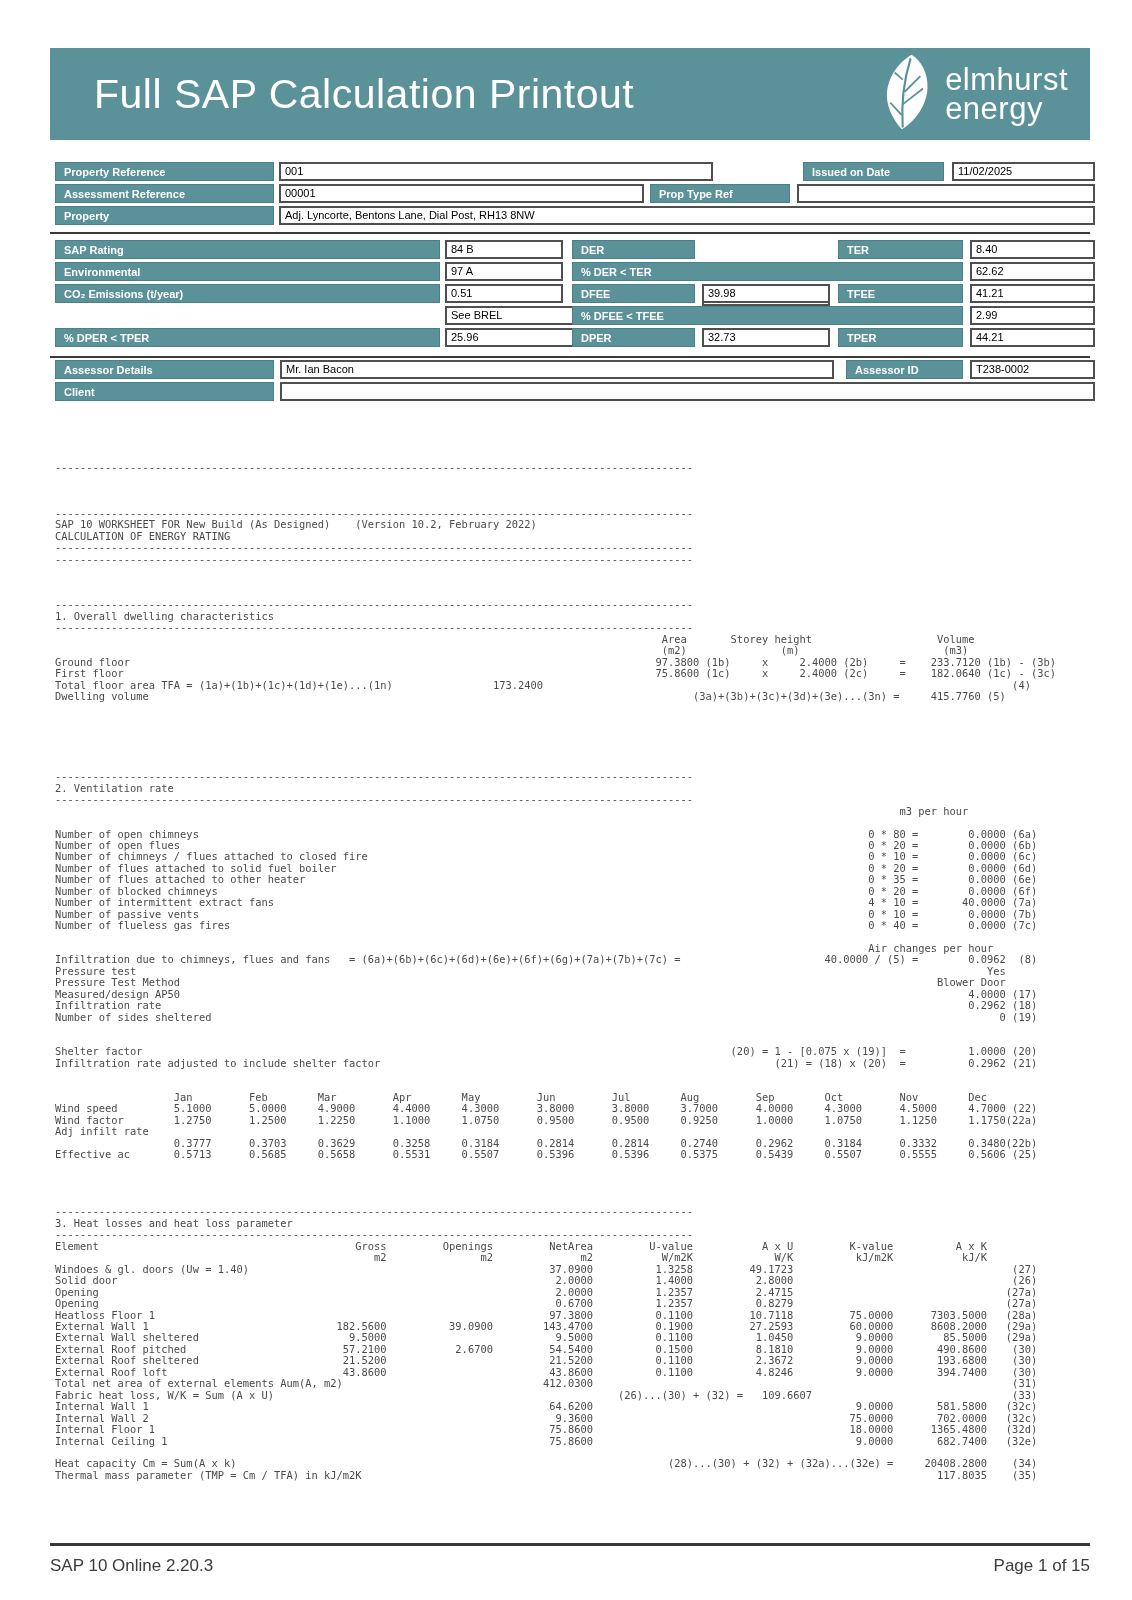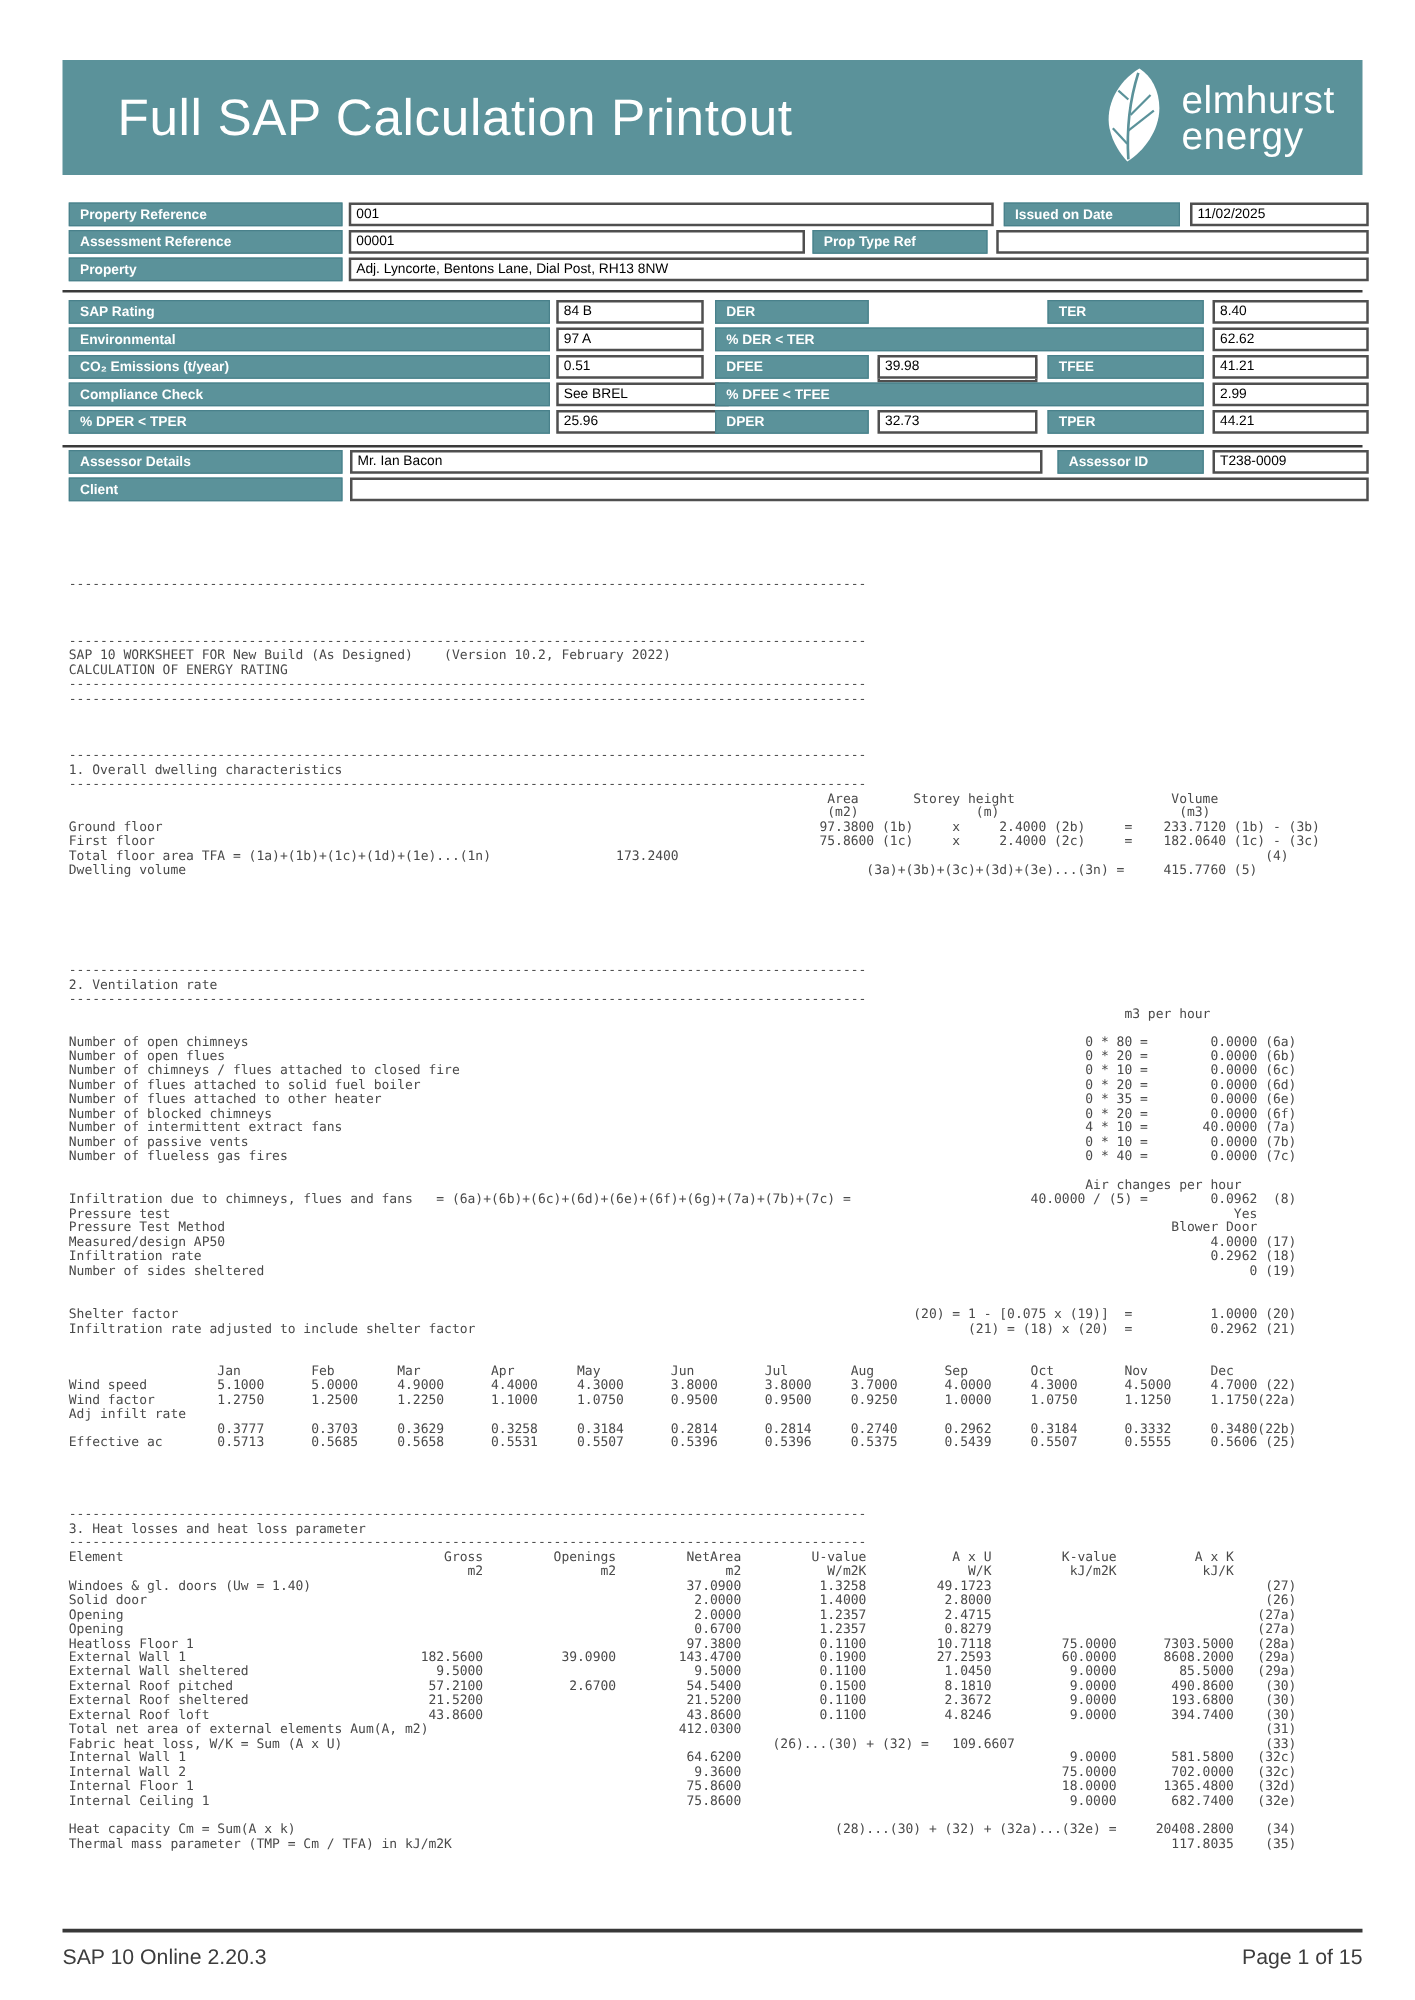--- a/index.html
+++ b/index.html
@@ -63,21 +63,21 @@
         </svg>
       </span>
       <div class="logo-text">
         <div>elmhurst</div>
         <div>energy</div>
       </div>
     </div>
   </div>
 
   <div class="abs lbl" style="left:55px;top:162px;width:219px;">Property Reference</div>
-  <div class="abs val" style="left:279px;top:162px;width:516px;">001</div>
+  <div class="abs val" style="left:279px;top:162px;width:434px;">001</div>
   <div class="abs lbl" style="left:803px;top:162px;width:141px;">Issued on Date</div>
   <div class="abs val" style="left:952px;top:162px;width:143px;">11/02/2025</div>
 
   <div class="abs lbl" style="left:55px;top:184px;width:219px;">Assessment Reference</div>
   <div class="abs val" style="left:279px;top:184px;width:365px;">00001</div>
   <div class="abs lbl" style="left:650px;top:184px;width:140px;">Prop Type Ref</div>
   <div class="abs val" style="left:797px;top:184px;width:298px;"></div>
 
   <div class="abs lbl" style="left:55px;top:206px;width:219px;">Property</div>
   <div class="abs val" style="left:279px;top:206px;width:816px;">Adj. Lyncorte, Bentons Lane, Dial Post, RH13 8NW</div>
@@ -96,38 +96,37 @@
   <div class="abs lbl" style="left:572px;top:262px;width:391px;">% DER &lt; TER</div>
   <div class="abs val" style="left:970px;top:262px;width:125px;">62.62</div>
 
   <div class="abs lbl" style="left:55px;top:284px;width:385px;">CO₂ Emissions (t/year)</div>
   <div class="abs val" style="left:445px;top:284px;width:118px;">0.51</div>
   <div class="abs lbl" style="left:572px;top:284px;width:123px;">DFEE</div>
   <div class="abs val" style="left:702px;top:284px;width:128px;">39.98</div>
   <div class="abs lbl" style="left:838px;top:284px;width:125px;">TFEE</div>
   <div class="abs val" style="left:970px;top:284px;width:125px;">41.21</div>
 
-  <div class="abs lbl" style="left:55px;top:306px;width:385px;">Compliance Check</div>
   <div class="abs val" style="left:445px;top:306px;width:138px;">See BREL</div>
   <div class="abs lbl" style="left:572px;top:306px;width:391px;">% DFEE &lt; TFEE</div>
   <div class="abs val" style="left:970px;top:306px;width:125px;">2.99</div>
 
   <div class="abs lbl" style="left:55px;top:328px;width:385px;">% DPER &lt; TPER</div>
   <div class="abs val" style="left:445px;top:328px;width:130px;">25.96</div>
   <div class="abs lbl" style="left:572px;top:328px;width:123px;">DPER</div>
   <div class="abs val" style="left:702px;top:328px;width:128px;">32.73</div>
   <div class="abs lbl" style="left:838px;top:328px;width:125px;">TPER</div>
   <div class="abs val" style="left:970px;top:328px;width:125px;">44.21</div>
 
   <div class="abs rule" style="top:356px;"></div>
 
   <div class="abs lbl" style="left:55px;top:360px;width:219px;">Assessor Details</div>
   <div class="abs val" style="left:280px;top:360px;width:554px;">Mr. Ian Bacon</div>
   <div class="abs lbl" style="left:846px;top:360px;width:117px;">Assessor ID</div>
-  <div class="abs val" style="left:970px;top:360px;width:125px;">T238-0009</div>
+  <div class="abs val" style="left:970px;top:360px;width:125px;">T238-0002</div>
 
   <div class="abs lbl" style="left:55px;top:382px;width:219px;">Client</div>
   <div class="abs val" style="left:280px;top:382px;width:815px;"></div>
 
   <pre class="abs worksheet">------------------------------------------------------------------------------------------------------
 
 
 
 ------------------------------------------------------------------------------------------------------
 SAP 10 WORKSHEET FOR New Build (As Designed)    (Version 10.2, February 2022)

